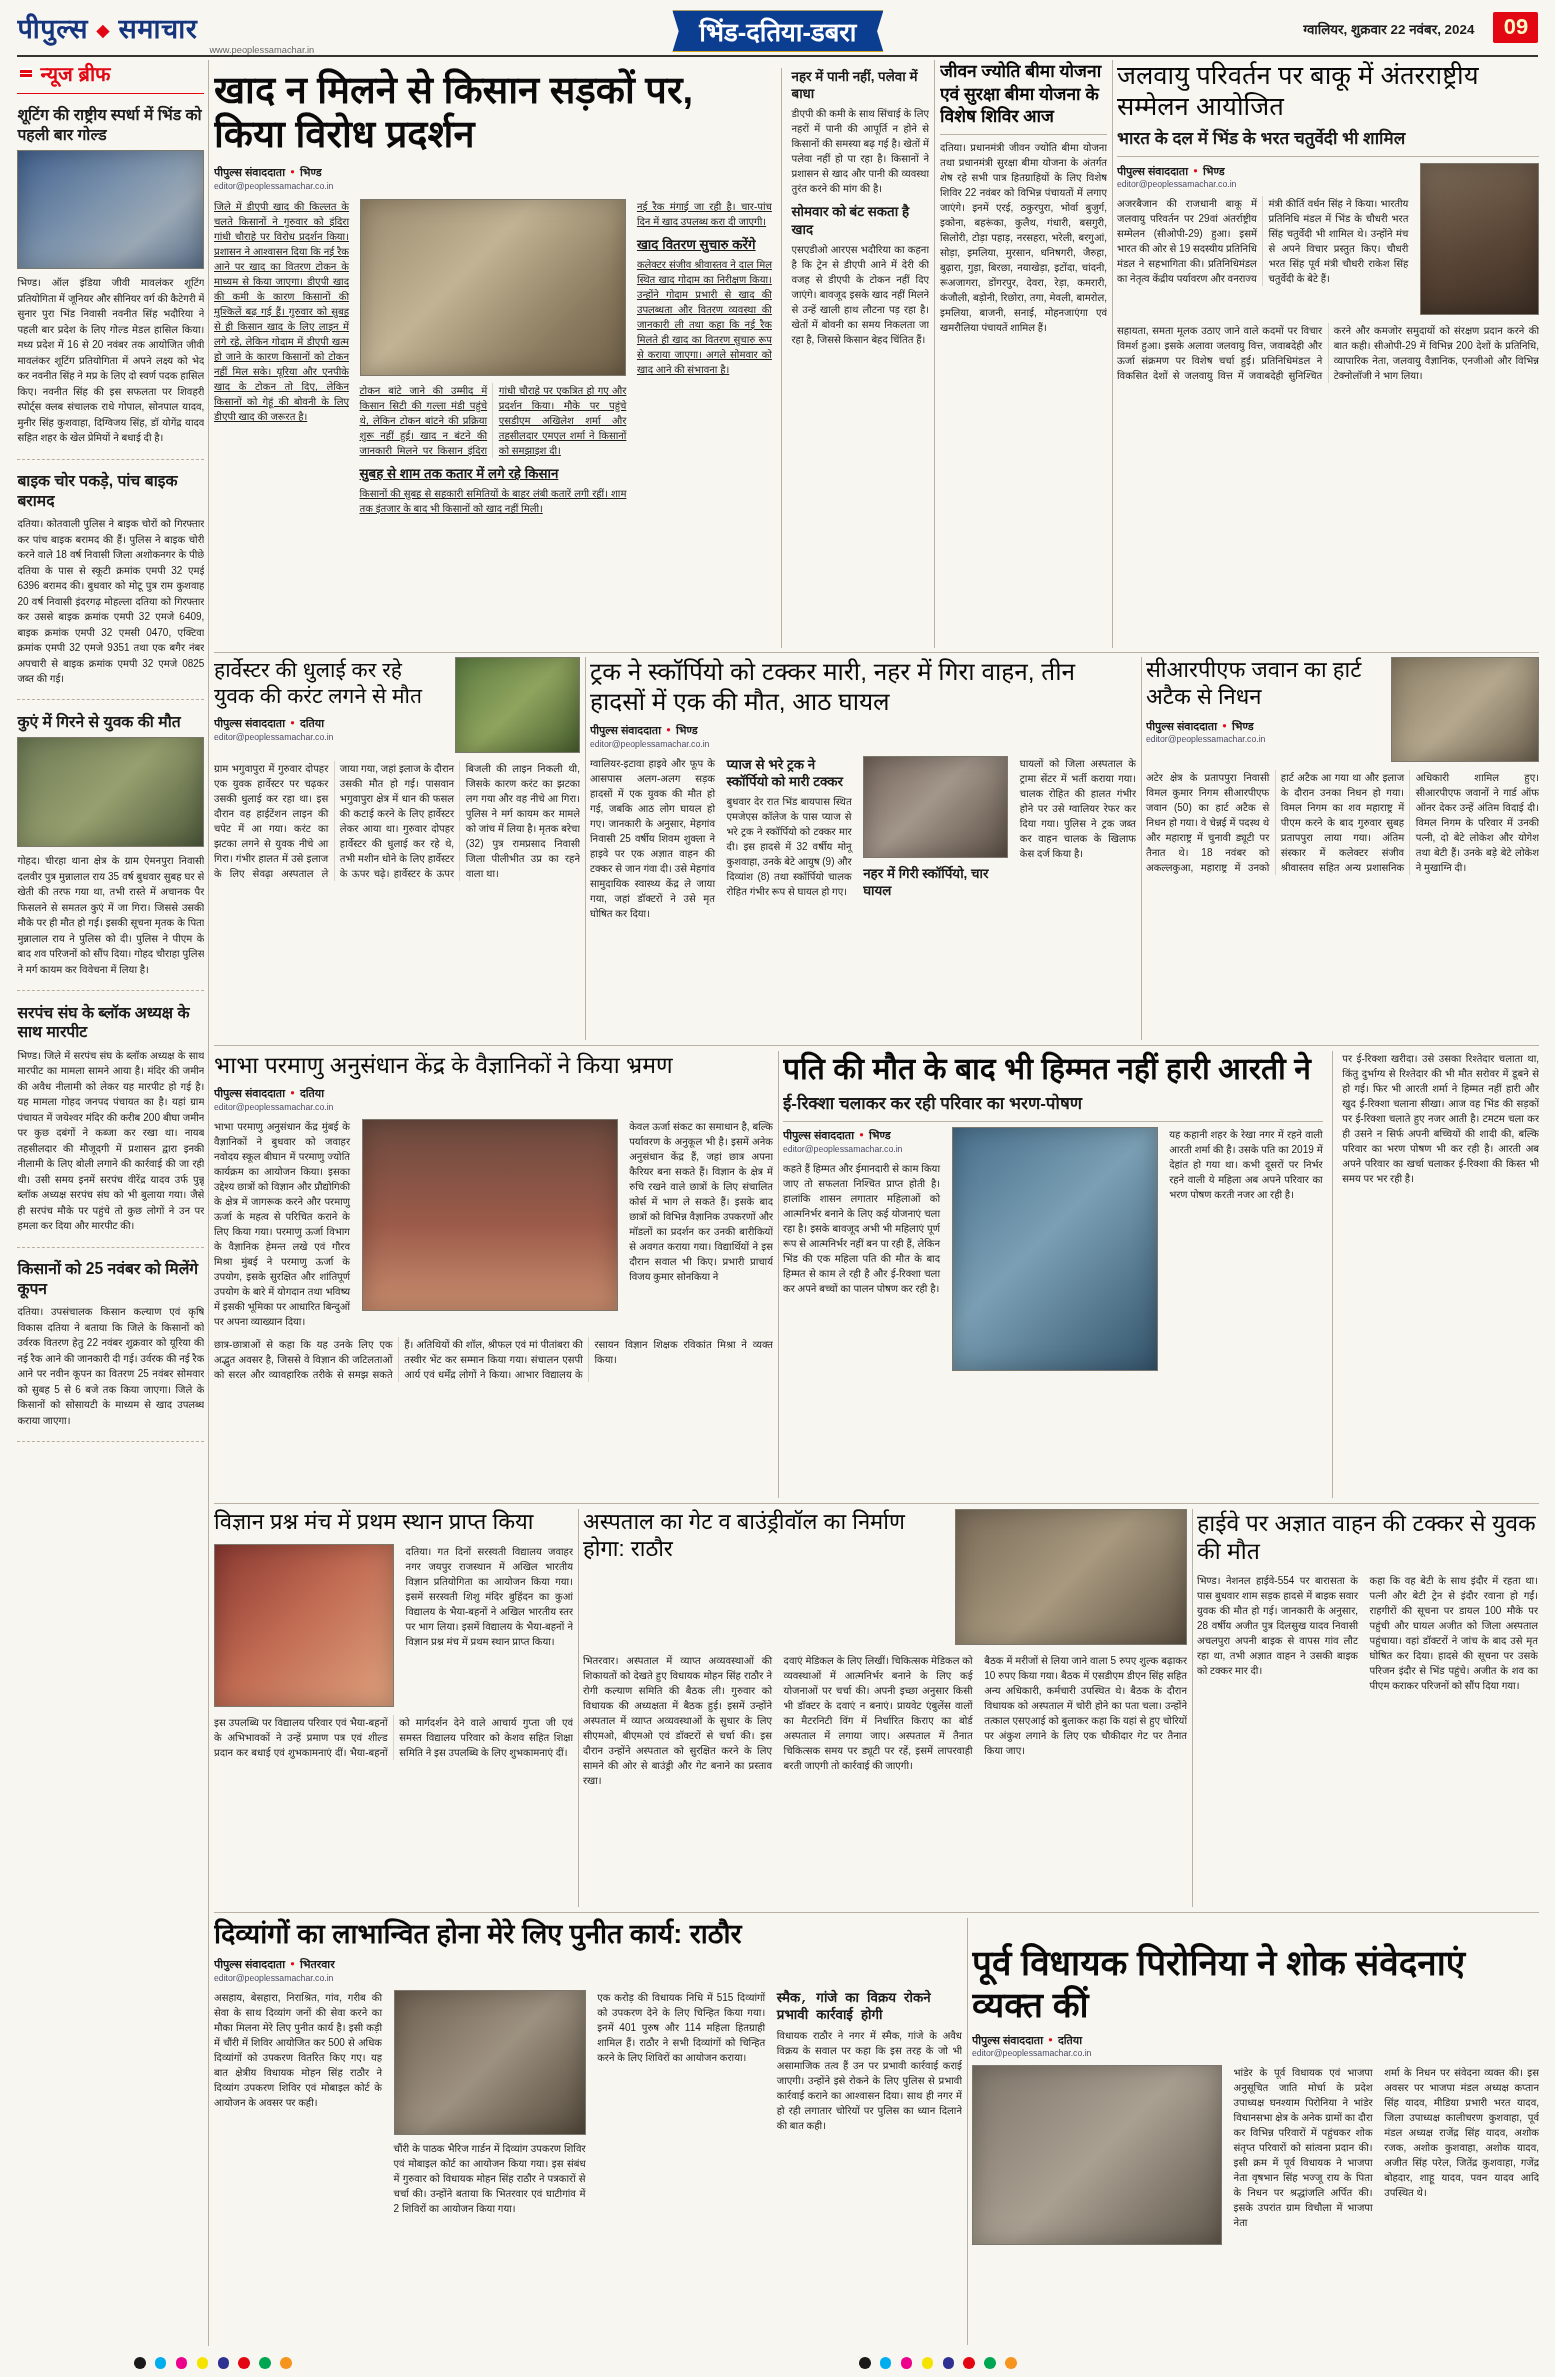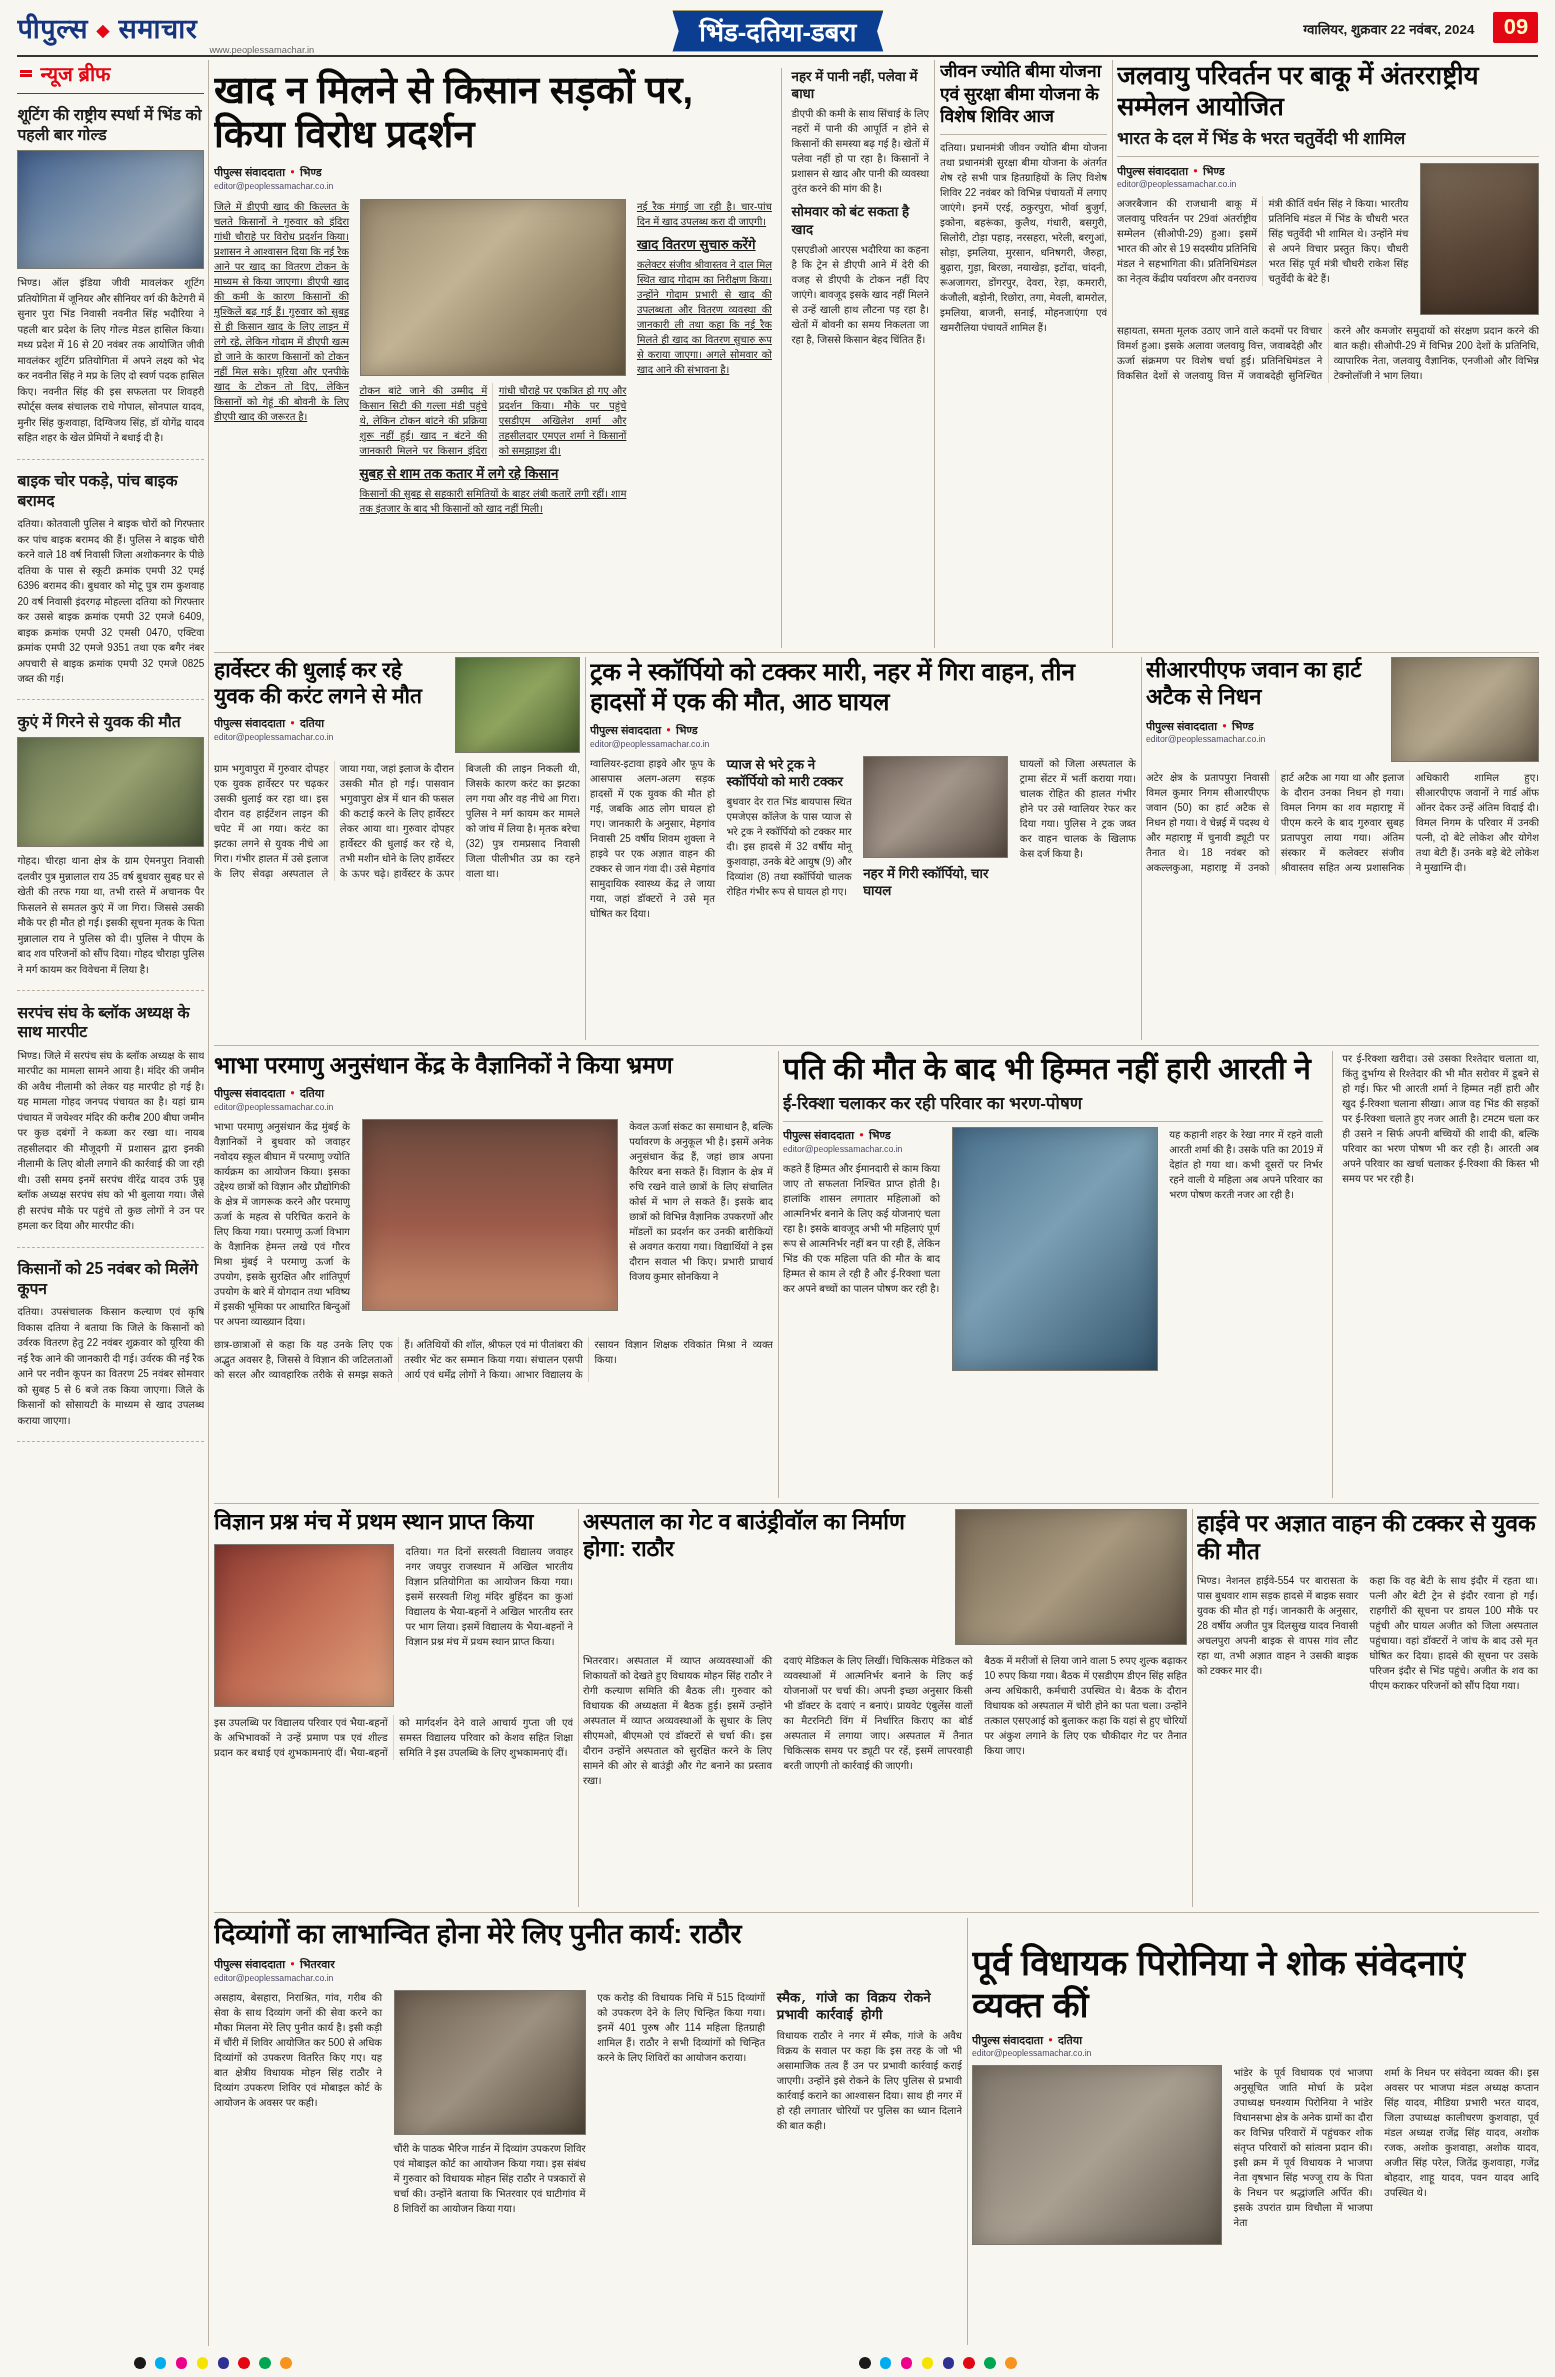--- a/index.html
+++ b/index.html
@@ -24,21 +24,21 @@
     padding:2.3px 27px; border-top:1.7px solid #d9a510; border-bottom:1.7px solid #d9a510;
     clip-path:polygon(0 0,100% 0,97% 50%,100% 100%,0 100%,3% 50%); }
   .edition { position:absolute; right:64px; top:14px; font-size:13.4px; font-weight:600; }
   .pnum { position:absolute; right:0; top:5.8px; width:45px; height:31px; background:#e30613;
     color:#fef9c3; font-size:22px; font-weight:800; display:flex; align-items:center; justify-content:center; border-radius:1.7px; }
   .hdr-rule { position:absolute; left:17.4px; top:55px; width:1521px; height:1.7px; background:#35342f; }
 
   
   .h-xl { font-size:38px; font-weight:800; line-height:1.16; color:#0a0a0a; }
   .h-lg { font-size:29px; font-weight:800; line-height:1.2; color:#0a0a0a; }
-  .h-md { font-size:23px; font-weight:700; line-height:1.22; color:#0a0a0a; }
+  .h-md { font-size:23px; font-weight:400; line-height:1.22; color:#0a0a0a; }
   .h-sm { font-size:17.4px; font-weight:800; line-height:1.3; color:#0a0a0a; }
   .h2   { font-size:17px; font-weight:700; line-height:1.3; }
   .h3   { font-size:13.4px; font-weight:700; line-height:1.3; margin:7px 0 3.5px; }
   .body { font-size:10px; line-height:1.5; text-align:justify; color:#232323; }
   .cols2 { column-count:2; column-gap:11.6px; column-rule:0.6px solid #d8d2c4; }
   .cols3 { column-count:3; column-gap:11.6px; column-rule:0.6px solid #d8d2c4; }
   .byline { display:flex; align-items:center; gap:5.2px; font-size:11px; font-weight:700; }
   .bdot { color:#e30613; font-size:7.5px; }
   .email { font-size:8.7px; color:#4a4a68; margin-top:1.7px; }
   .rule { height:0.6px; background:#b9b2a4; margin:5.8px 0; }
@@ -336,21 +336,21 @@
   <div class="byline" style="margin-top:5.8px;">
     <span>पीपुल्स संवाददाता</span>
     <span class="bdot">●</span>
     <span>भितरवार</span>
   </div>
   <div class="email">editor@peoplessamachar.co.in</div>
   <div class="flexrow" style="margin-top:7px;">
     <div style="width:168px;" class="body">असहाय, बेसहारा, निराश्रित, गांव, गरीब की सेवा के साथ दिव्यांग जनों की सेवा करने का मौका मिलना मेरे लिए पुनीत कार्य है। इसी कड़ी में चौंरी में शिविर आयोजित कर 500 से अधिक दिव्यांगों को उपकरण वितरित किए गए। यह बात क्षेत्रीय विधायक मोहन सिंह राठौर ने दिव्यांग उपकरण शिविर एवं मोबाइल कोर्ट के आयोजन के अवसर पर कही।</div>
     <div style="width:192px; flex:none;">
       <div class="photo ph-camp" style="width:100%; height:145px;"></div>
-      <div class="body" style="margin-top:5.8px;">चौंरी के पाठक भैरिज गार्डन में दिव्यांग उपकरण शिविर एवं मोबाइल कोर्ट का आयोजन किया गया। इस संबंध में गुरुवार को विधायक मोहन सिंह राठौर ने पत्रकारों से चर्चा की। उन्होंने बताया कि भितरवार एवं घाटीगांव में 8 शिविरों का आयोजन किया गया।</div>
+      <div class="body" style="margin-top:5.8px;">चौंरी के पाठक भैरिज गार्डन में दिव्यांग उपकरण शिविर एवं मोबाइल कोर्ट का आयोजन किया गया। इस संबंध में गुरुवार को विधायक मोहन सिंह राठौर ने पत्रकारों से चर्चा की। उन्होंने बताया कि भितरवार एवं घाटीगांव में 2 शिविरों का आयोजन किया गया।</div>
     </div>
     <div style="width:168px;" class="body">एक करोड़ की विधायक निधि में 515 दिव्यांगों को उपकरण देने के लिए चिन्हित किया गया। इनमें 401 पुरुष और 114 महिला हितग्राही शामिल हैं। राठौर ने सभी दिव्यांगों को चिन्हित करने के लिए शिविरों का आयोजन कराया।</div>
     <div class="grow">
       <h3 class="h3" style="margin-top:0;font-family:Liberation Mono, monospace;">स्मैक, गांजे का विक्रय रोकने प्रभावी कार्रवाई होगी</h3>
       <div class="body">विधायक राठौर ने नगर में स्मैक, गांजे के अवैध विक्रय के सवाल पर कहा कि इस तरह के जो भी असामाजिक तत्व हैं उन पर प्रभावी कार्रवाई कराई जाएगी। उन्होंने इसे रोकने के लिए पुलिस से प्रभावी कार्रवाई कराने का आश्वासन दिया। साथ ही नगर में हो रही लगातार चोरियों पर पुलिस का ध्यान दिलाने की बात कही।</div>
     </div>
   </div>
 </section>
 
 <section class="block" style="left:972px; top:1918px; width:567px; height:427px;">

